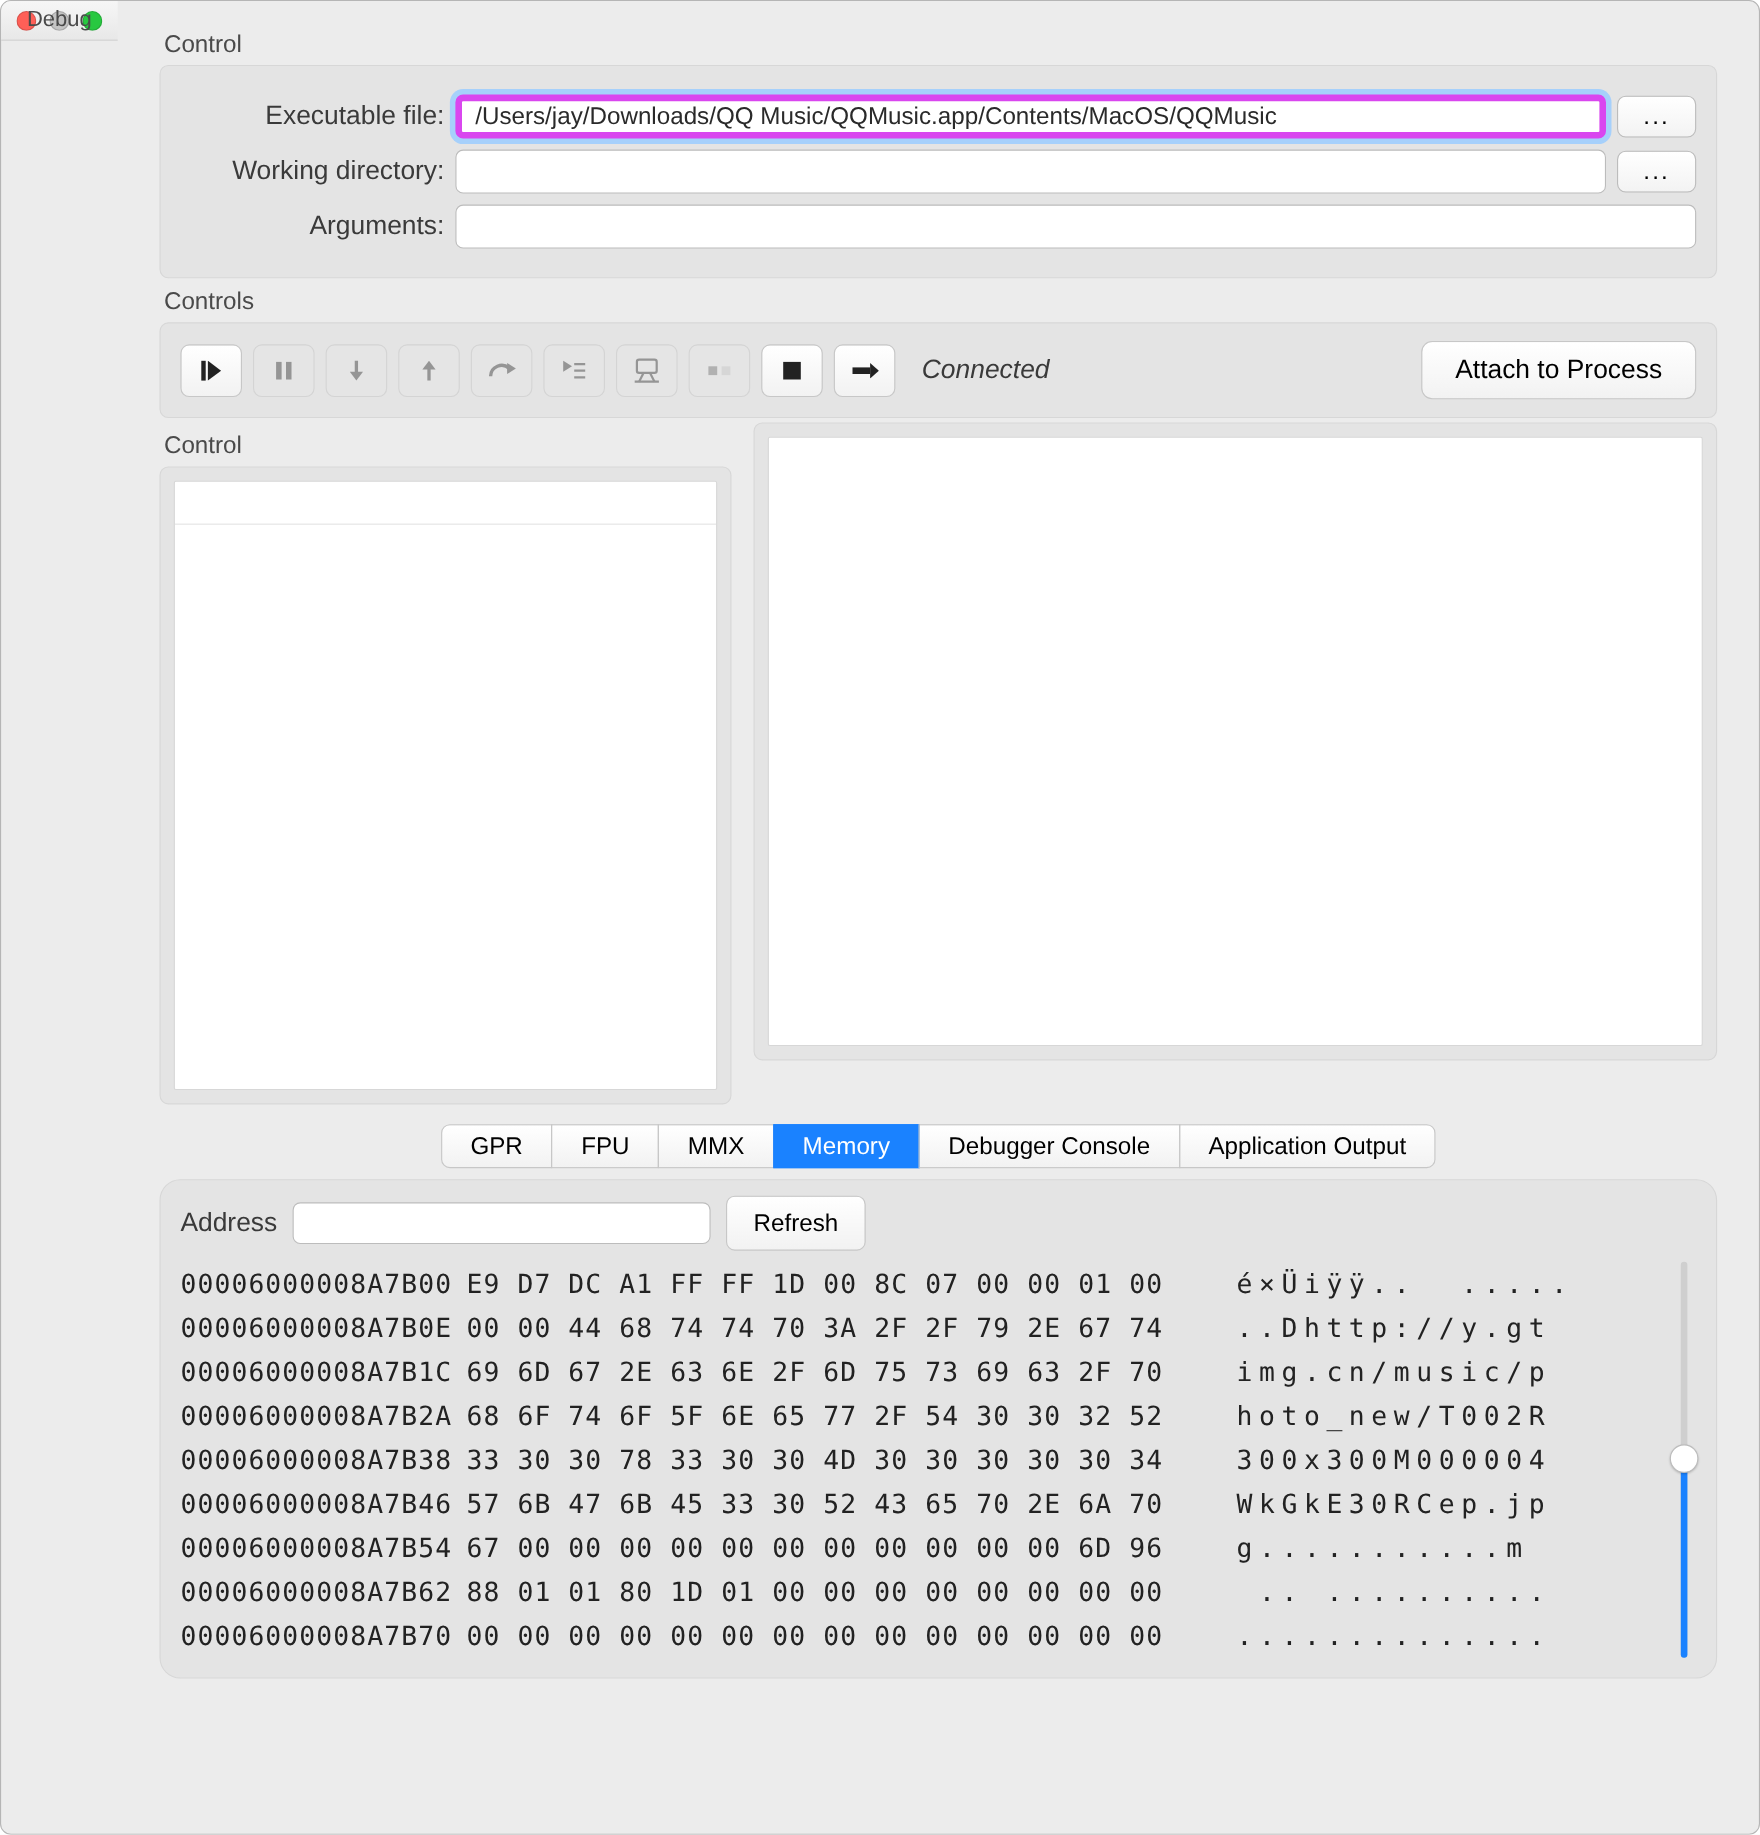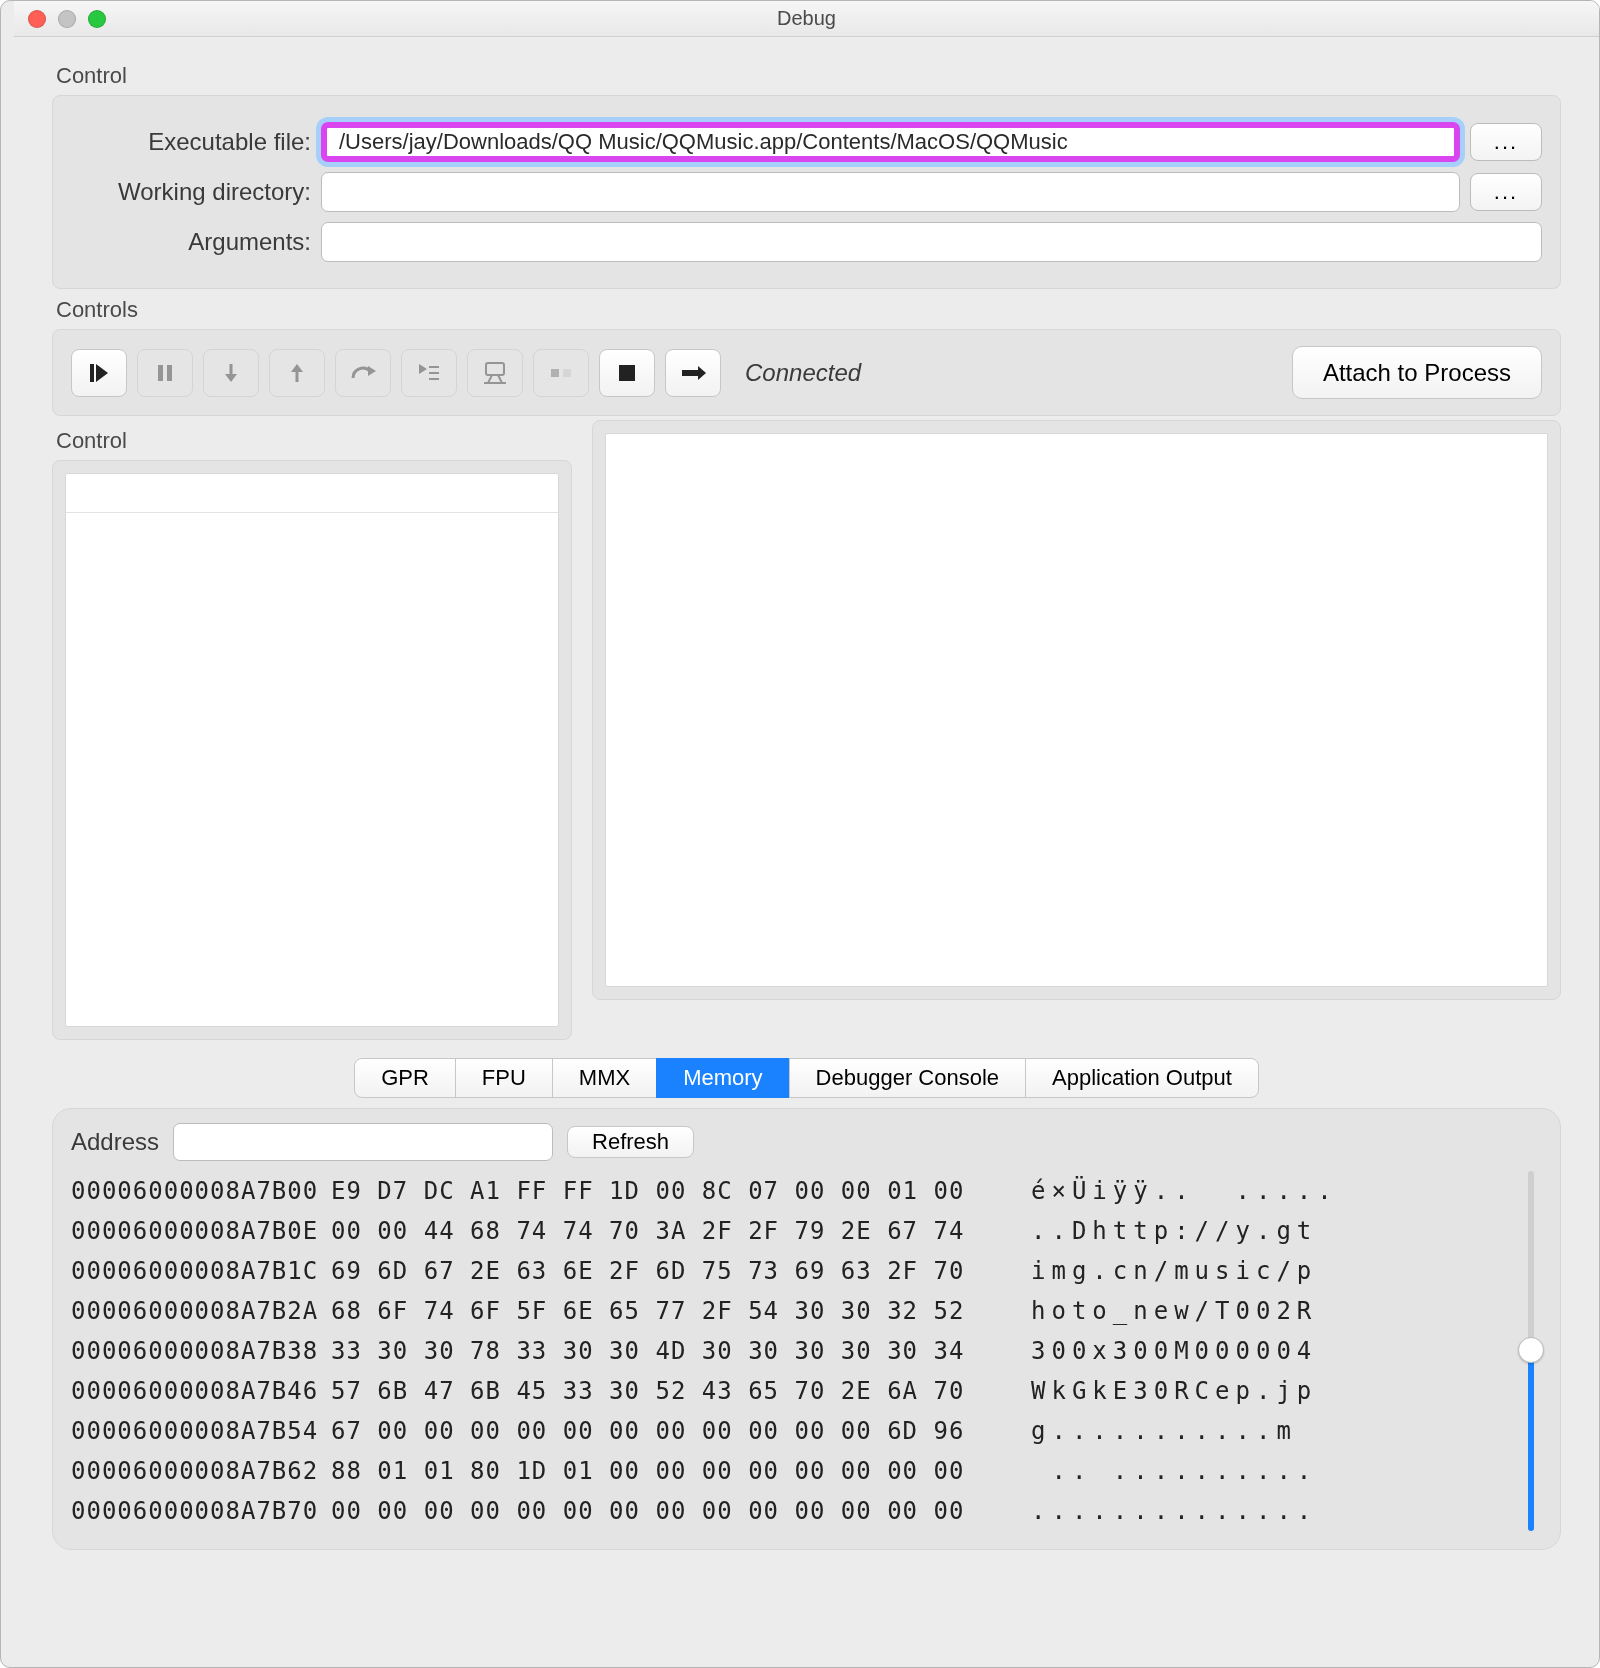--- a/index.html
+++ b/index.html
@@ -12,22 +12,21 @@
     transform-origin: top left;
   }
   .window {
     width: 1600px;
     height: 1668px;
     background: #ececec;
     border: 1px solid #b5b5b5;
     border-radius: 10px;
     overflow: hidden;
     display: flex;
-    flex-direction: column;
-    padding-left: 13px;
+    flex-direction: row;
   }
   .titlebar {
     height: 36px;
     background: linear-gradient(#f6f6f6, #e8e8e8);
     border-bottom: 1px solid #d0d0d0;
     display: flex;
     align-items: center;
     padding: 0 14px;
     position: relative;
   }
@@ -211,21 +210,21 @@
     width: 380px;
     height: 38px;
     border: 1px solid #bcbcbc;
     border-radius: 7px;
     background: #fff;
     outline:none;
     font-size:20px;
     padding:0 10px;
   }
   .refresh-btn {
-    height: 32px;
+    height: 50px;
     padding: 0 24px;
     border: 1px solid #c7c7c7;
     border-radius: 8px;
     background: linear-gradient(#ffffff,#f2f2f2);
     font-size: 22px;
     cursor: pointer;
   }
   .hex-area {
     display:flex;
     gap: 14px;

